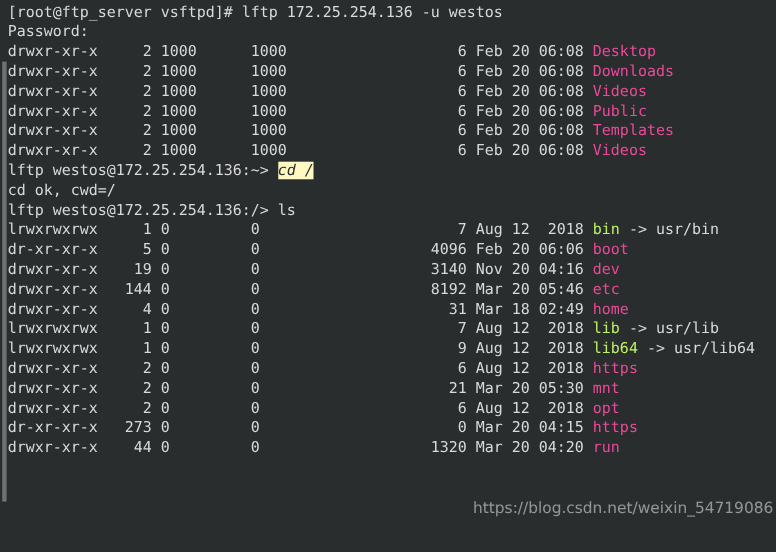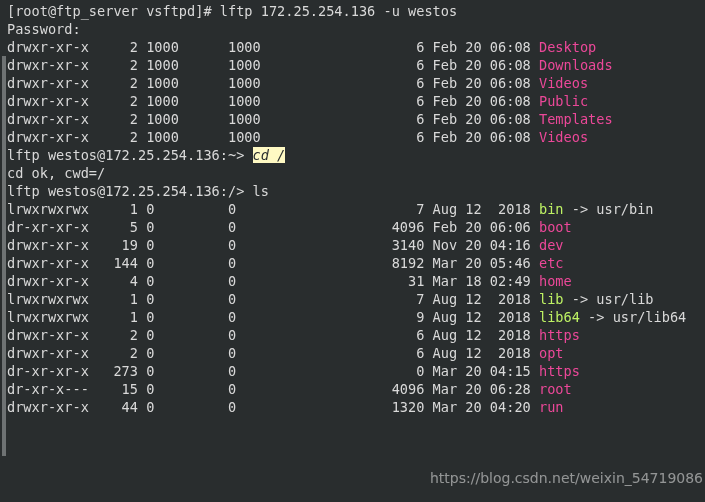--- a/index.html
+++ b/index.html
@@ -50,21 +50,21 @@
   .cyan   { color: #bef264; }
   .fg     { color: #d9d9d9; }
   .sel {
     background: #fef9c3;
     color: #292d2e;
     font-style: italic;
   }
   #watermark {
     position: absolute;
     left: 430px;
-    top: 469px;
+    top: 453px;
     font-family: "DejaVu Sans", "Liberation Sans", sans-serif;
     font-size: 14px;
     color: rgba(235,235,235,0.55);
     white-space: pre;
     pointer-events: none;
   }
 </style>
 </head>
 <body>
 
@@ -98,23 +98,23 @@
 
     <div id="root-listing">
         <div class="line"><span class="fg">lrwxrwxrwx     1 0         0                      7 Aug 12  2018 </span><span class="cyan">bin</span><span class="fg"> -&gt; usr/bin</span></div>
         <div class="line"><span class="fg">dr-xr-xr-x     5 0         0                   4096 Feb 20 06:06 </span><span class="blue">boot</span></div>
         <div class="line"><span class="fg">drwxr-xr-x    19 0         0                   3140 Nov 20 04:16 </span><span class="blue">dev</span></div>
         <div class="line"><span class="fg">drwxr-xr-x   144 0         0                   8192 Mar 20 05:46 </span><span class="blue">etc</span></div>
         <div class="line"><span class="fg">drwxr-xr-x     4 0         0                     31 Mar 18 02:49 </span><span class="blue">home</span></div>
         <div class="line"><span class="fg">lrwxrwxrwx     1 0         0                      7 Aug 12  2018 </span><span class="cyan">lib</span><span class="fg"> -&gt; usr/lib</span></div>
         <div class="line"><span class="fg">lrwxrwxrwx     1 0         0                      9 Aug 12  2018 </span><span class="cyan">lib64</span><span class="fg"> -&gt; usr/lib64</span></div>
         <div class="line"><span class="fg">drwxr-xr-x     2 0         0                      6 Aug 12  2018 </span><span class="blue">https</span></div>
+        <div class="line"><span class="fg">drwxr-xr-x     2 0         0                     21 Mar 20 05:30 </span><span class="blue">mnt</span></div>
         <div class="line"><span class="fg">drwxr-xr-x     2 0         0                      6 Aug 12  2018 </span><span class="blue">opt</span></div>
         <div class="line"><span class="fg">dr-xr-xr-x   273 0         0                      0 Mar 20 04:15 </span><span class="blue">https</span></div>
-        <div class="line"><span class="fg">dr-xr-x---    15 0         0                   4096 Mar 20 06:28 </span><span class="blue">root</span></div>
         <div class="line"><span class="fg">drwxr-xr-x    44 0         0                   1320 Mar 20 04:20 </span><span class="blue">run</span></div>
       </div>
 
   </div>
 
   <div id="watermark">https://blog.csdn.net/weixin_54719086</div>
 
 </div>
 
 </body></html>

